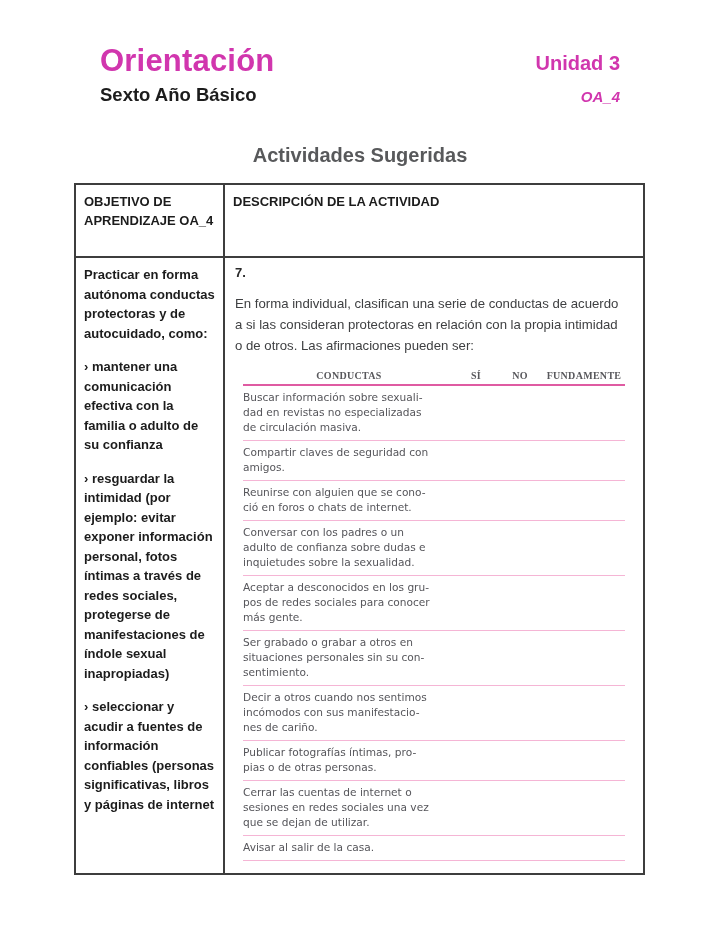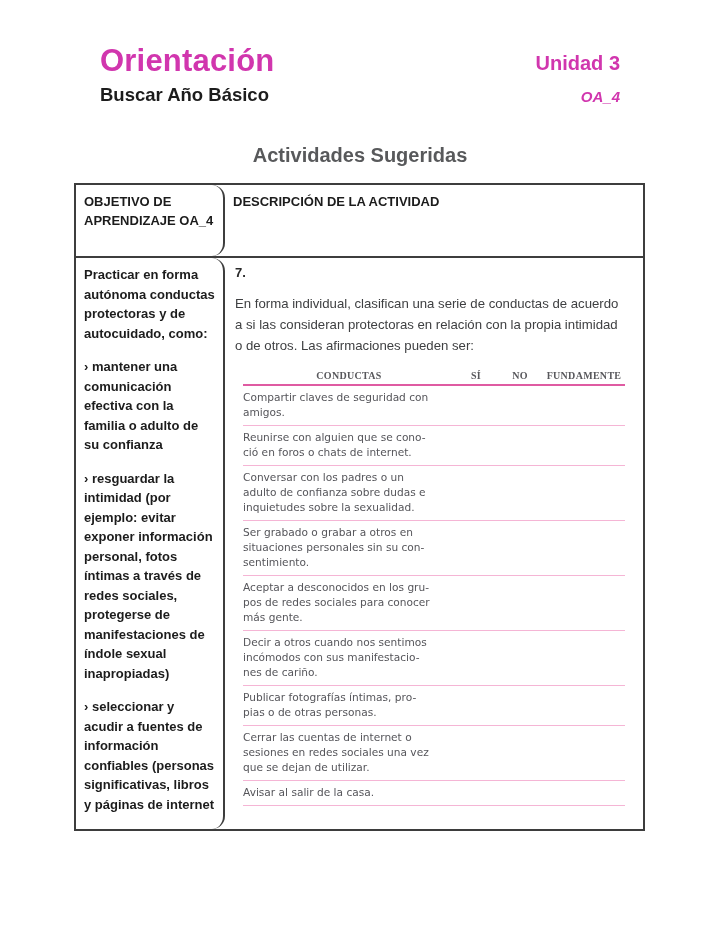--- a/index.html
+++ b/index.html
@@ -61,21 +61,21 @@
   .main-table {
     position: absolute;
     left: 74px;
     top: 183px;
     width: 571px;
     border: 2px solid #3d3d3d;
     background: #ffffff;
   }
   .mt-row { display: grid; grid-template-columns: 149px 1fr; }
   .mt-row.head { border-bottom: 2px solid #3d3d3d; }
-  .mt-cell { padding: 7px 8px; border-radius: 13px; }
+  .mt-cell { padding: 7px 8px; }
   .mt-cell.c1 { border-right: 2px solid #3d3d3d; }
   .head-cell {
     font-size: 13px;
     font-weight: bold;
     color: #1c1c1c;
     line-height: 19px;
     white-space: pre-line;
   }
   .head-cell.center { }
   .mt-row.head .mt-cell { min-height: 71px; }
@@ -136,21 +136,21 @@
   }
 </style>
 </head>
 <body>
 
 <div class="page">
 
   <header class="doc-header">
     <div class="header-left">
       <div class="course-title">Orientación</div>
-      <div class="grade-subtitle">Buscar Año Básico</div>
+      <div class="grade-subtitle">Sexto Año Básico</div>
     </div>
     <div class="header-right">
       <div class="unit-label">Unidad 3</div>
       <div class="oa-label">OA_4</div>
     </div>
   </header>
 
   <div class="section-title">Actividades Sugeridas</div>
 
   <div class="main-table">
@@ -171,20 +171,28 @@
 
         <div class="worksheet">
           <div class="ws-header">
             <div class="ws-h">CONDUCTAS</div>
             <div class="ws-h">SÍ</div>
             <div class="ws-h">NO</div>
             <div class="ws-h">FUNDAMENTE</div>
           </div>
           <div>
               <div class="ws-row">
+                <div class="ws-conducta">Buscar información sobre sexuali-
+dad en revistas no especializadas
+de circulación masiva.</div>
+                <div class="ws-answer"></div>
+                <div class="ws-answer"></div>
+                <div class="ws-answer"></div>
+              </div>
+              <div class="ws-row">
                 <div class="ws-conducta">Compartir claves de seguridad con
 amigos.</div>
                 <div class="ws-answer"></div>
                 <div class="ws-answer"></div>
                 <div class="ws-answer"></div>
               </div>
               <div class="ws-row">
                 <div class="ws-conducta">Reunirse con alguien que se cono-
 ció en foros o chats de internet.</div>
                 <div class="ws-answer"></div>
@@ -193,36 +201,36 @@
               </div>
               <div class="ws-row">
                 <div class="ws-conducta">Conversar con los padres o un
 adulto de confianza sobre dudas e
 inquietudes sobre la sexualidad.</div>
                 <div class="ws-answer"></div>
                 <div class="ws-answer"></div>
                 <div class="ws-answer"></div>
               </div>
               <div class="ws-row">
+                <div class="ws-conducta">Aceptar a desconocidos en los gru-
+pos de redes sociales para conocer
+más gente.</div>
+                <div class="ws-answer"></div>
+                <div class="ws-answer"></div>
+                <div class="ws-answer"></div>
+              </div>
+              <div class="ws-row">
                 <div class="ws-conducta">Ser grabado o grabar a otros en
 situaciones personales sin su con-
 sentimiento.</div>
                 <div class="ws-answer"></div>
                 <div class="ws-answer"></div>
                 <div class="ws-answer"></div>
               </div>
               <div class="ws-row">
-                <div class="ws-conducta">Aceptar a desconocidos en los gru-
-pos de redes sociales para conocer
-más gente.</div>
-                <div class="ws-answer"></div>
-                <div class="ws-answer"></div>
-                <div class="ws-answer"></div>
-              </div>
-              <div class="ws-row">
                 <div class="ws-conducta">Decir a otros cuando nos sentimos
 incómodos con sus manifestacio-
 nes de cariño.</div>
                 <div class="ws-answer"></div>
                 <div class="ws-answer"></div>
                 <div class="ws-answer"></div>
               </div>
               <div class="ws-row">
                 <div class="ws-conducta">Publicar fotografías íntimas, pro-
 pias o de otras personas.</div>

